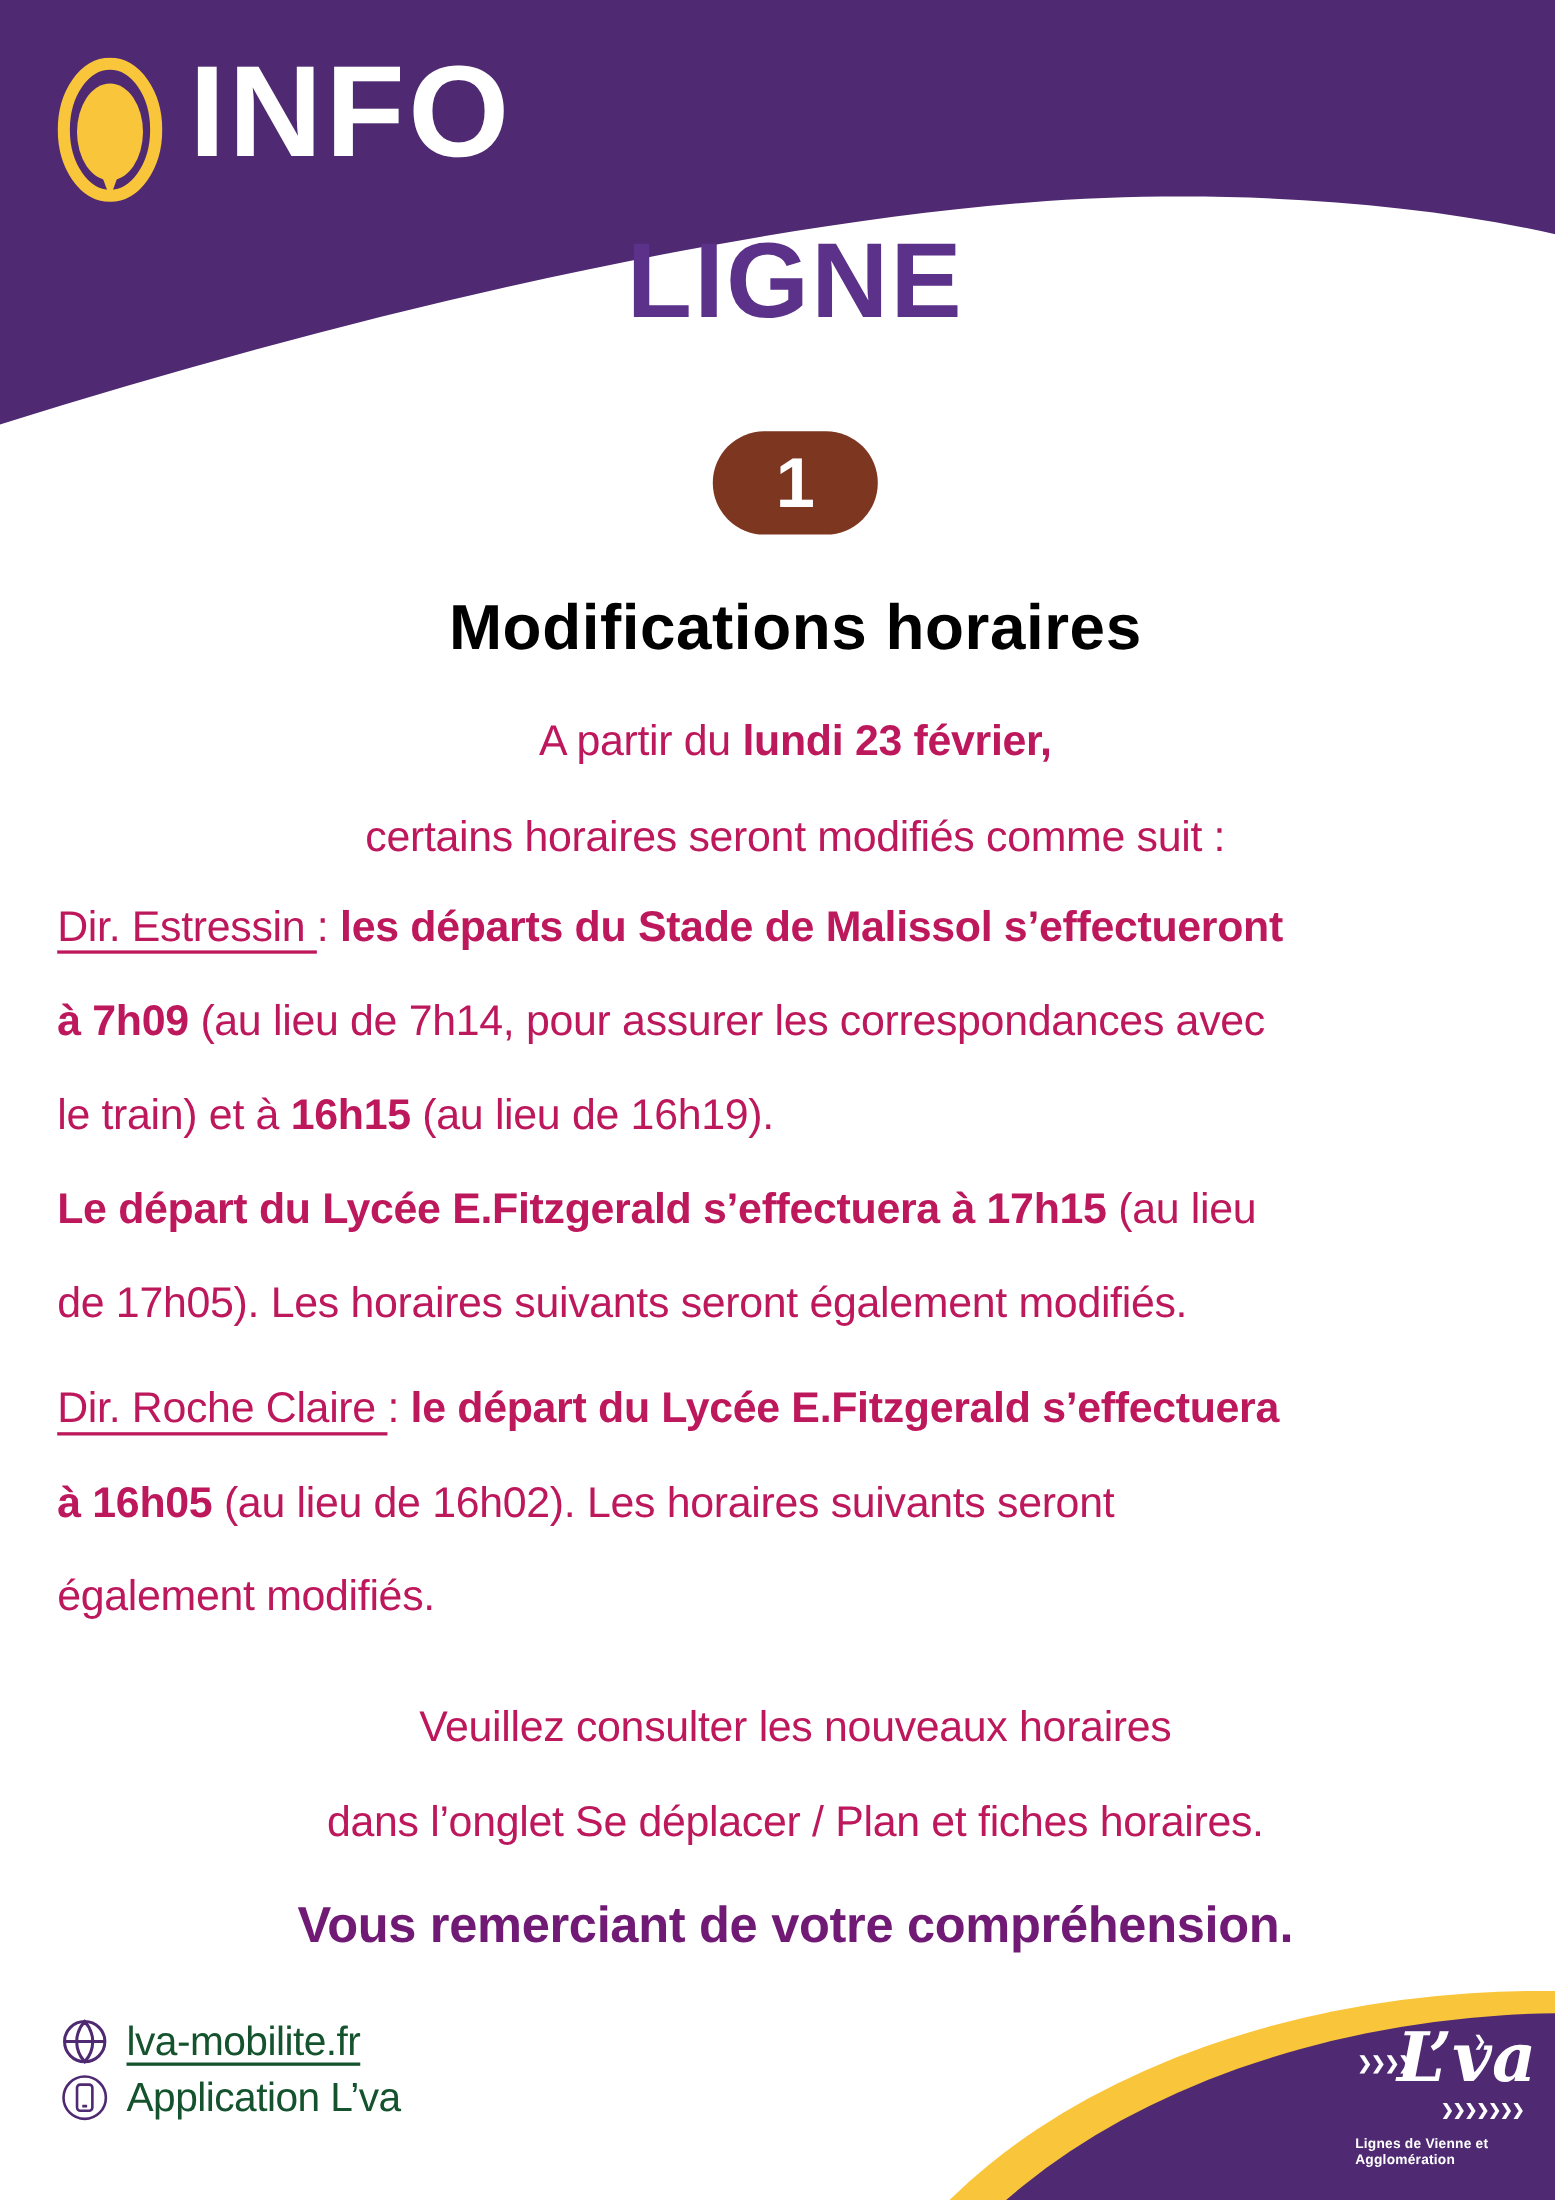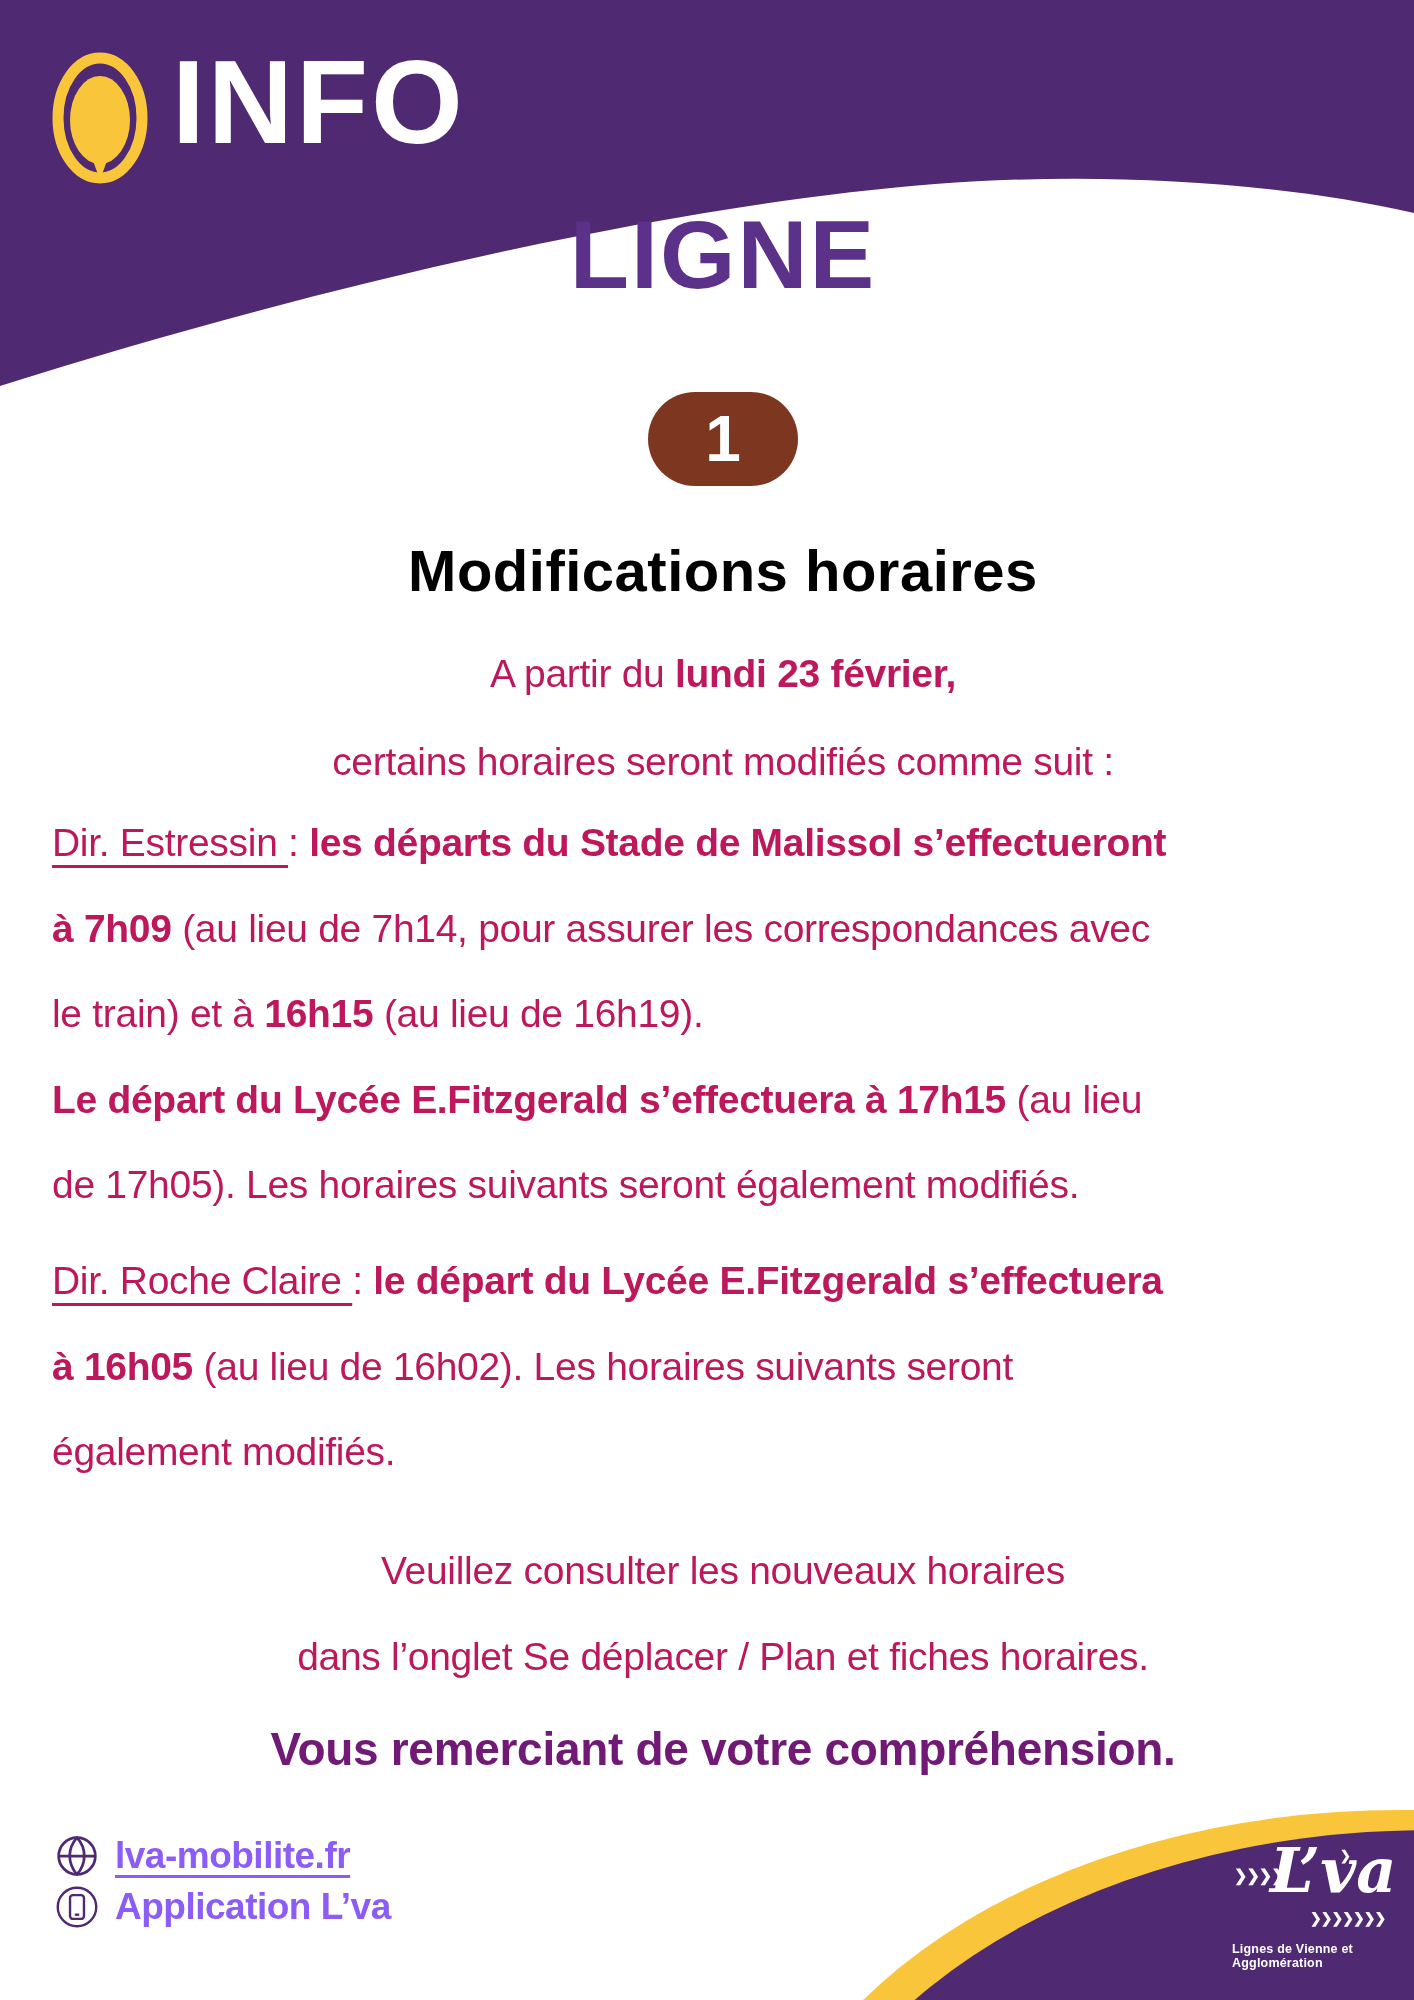--- a/index.html
+++ b/index.html
@@ -41,21 +41,21 @@
   .outro{position:absolute;left:0;top:1528px;width:100%;text-align:center;}
   .outro .line{height:86px;line-height:86px;}
   .thanks{
     position:absolute;left:0;top:1722px;width:100%;text-align:center;
     font-size:46px;font-weight:800;color:#701a75;letter-spacing:-0.3px;
   }
   .contact{position:absolute;left:55px;top:1830px;}
   .contact-row{display:flex;align-items:center;height:51px;}
   .contact-row .icon{width:44px;height:44px;margin-right:16px;flex:0 0 auto;}
   .contact-row .label{
-    font-size:37px;font-weight:bold;color:#8b5cf6;letter-spacing:-0.5px;
+    font-size:37px;font-weight:normal;color:#14532d;letter-spacing:-0.5px;
   }
   .contact-row .label.link{text-decoration:underline;text-decoration-thickness:3px;text-underline-offset:7px;}
   .lva-logo{position:absolute;left:1232px;top:1840px;width:180px;height:150px;color:#ffffff;}
   .lva-chev-top{position:absolute;left:2px;top:26px;font-size:16px;font-weight:bold;letter-spacing:-1px;}
   .lva-chev-mini{position:absolute;left:108px;top:8px;font-size:13px;font-weight:bold;}
   .lva-name{
     position:absolute;left:38px;top:-6px;
     font-family:"DejaVu Serif",serif;font-style:italic;font-weight:bold;font-size:62px;
   }
   .lva-chev-bottom{position:absolute;left:78px;top:70px;font-size:14px;font-weight:bold;letter-spacing:-1px;}

